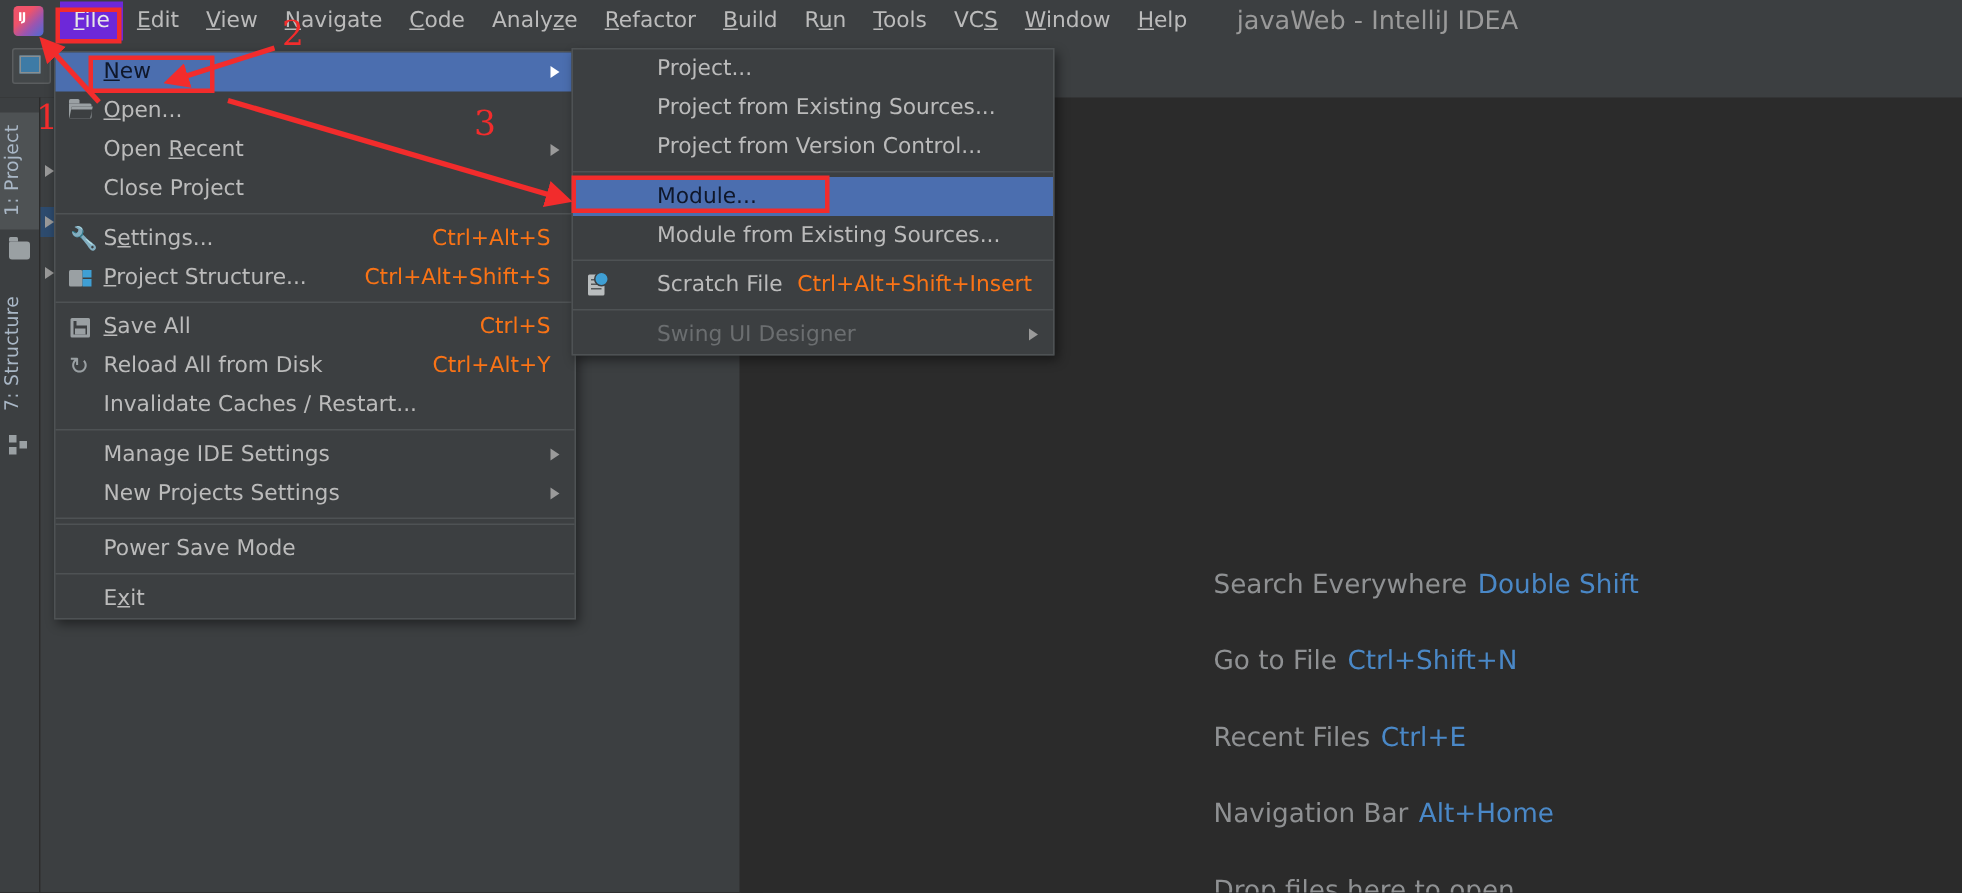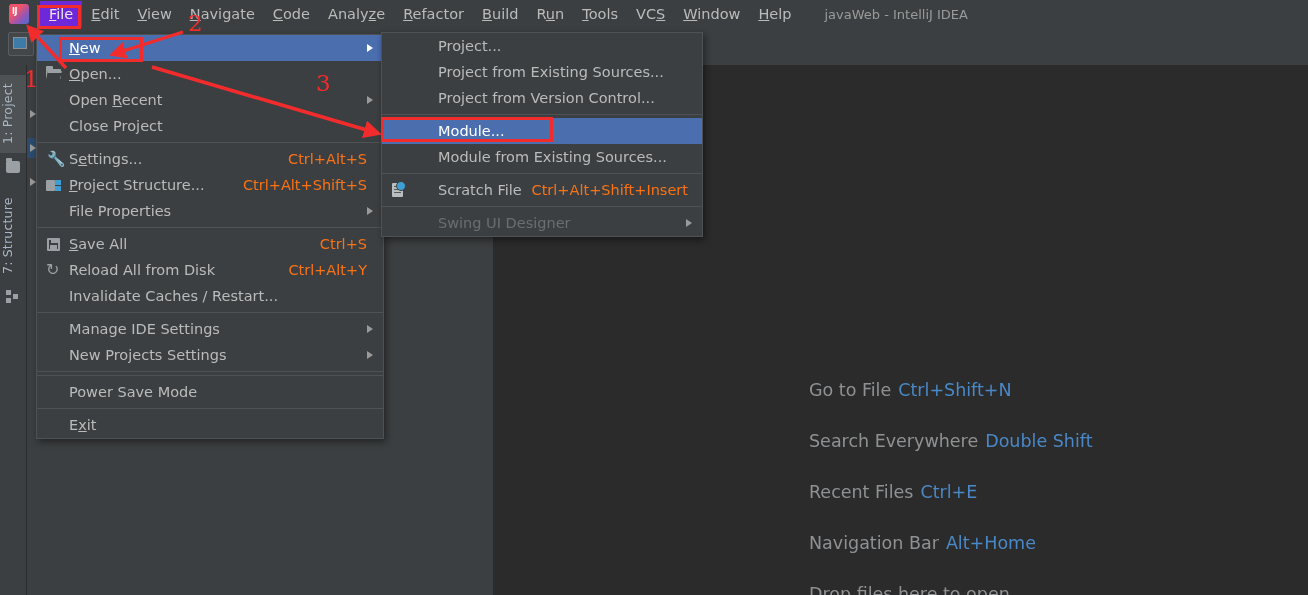--- a/index.html
+++ b/index.html
@@ -29,21 +29,21 @@
     font-size:8px;font-weight:bold;color:#fff;letter-spacing:-0.5px;
     font-family:"DejaVu Sans",sans-serif;
   }
   .menu-item{
     color:#bbbbbb;font-size:14.5px;padding:4px 9px;
     white-space:nowrap;line-height:18px;
   }
   .menu-item.active{background:#6d28d9;color:#e6e6e6;}
   .menu-item u{text-decoration:underline;}
   .win-title{
-    color:#9a9a9a;font-size:13px;margin-left:24px;white-space:nowrap;
+    color:#9a9a9a;font-size:17px;margin-left:24px;white-space:nowrap;
   }
 
   
   .toolbar{
     position:absolute;left:0;top:28px;width:1308px;height:37px;
     background:#3c3f41;border-bottom:1px solid #2b2b2b;
   }
   .tool-icon{
     position:absolute;left:8px;top:4px;width:24px;height:22px;
     border:1px solid #5a5d5f;border-radius:2px;background:#434749;
@@ -120,21 +120,21 @@
   #new-submenu{left:381px;top:32px;width:322px;}
 
   .mi{
     position:relative;height:26px;line-height:26px;
     color:#bbbbbb;font-size:14.5px;
     white-space:nowrap;box-sizing:border-box;
   }
   .mi .lbl{position:absolute;left:32px;top:0;}
   #new-submenu .mi .lbl{left:56px;}
   .mi .acc{position:absolute;right:16px;top:0;color:#f97316;}
-  .mi.sel{background:#4b6eaf;color:#ffffff;}
+  .mi.sel{background:#4b6eaf;color:#0f172a;}
   .mi.disabled{color:#6b6e70;}
   .mi u{text-decoration:underline;}
   .mi .arrow{
     position:absolute;right:10px;top:9px;width:0;height:0;
     border-left:6px solid #9a9a9a;
     border-top:4px solid transparent;border-bottom:4px solid transparent;
   }
   .mi.sel .arrow{border-left-color:#ffffff;}
   .sep{height:1px;background:#4e5254;margin:3px 0;}
 
@@ -259,22 +259,22 @@
   <div class="projpanel">
     <div class="tree-sel" style="left:0;top:73px;width:16px;height:20px;"></div>
     <div class="tree-arrow" style="left:3px;top:45px;"></div>
     <div class="tree-arrow" style="left:3px;top:79px;"></div>
     <div class="tree-arrow" style="left:3px;top:113px;"></div>
   </div>
 
   <div class="editor">
     <div class="hints">
       <div id="hint-rows">
+          <div class="hint-row"><span class="hint-label">Search Everywhere</span><span class="hint-key">Double Shift</span></div>
           <div class="hint-row"><span class="hint-label">Go to File</span><span class="hint-key">Ctrl+Shift+N</span></div>
-          <div class="hint-row"><span class="hint-label">Search Everywhere</span><span class="hint-key">Double Shift</span></div>
           <div class="hint-row"><span class="hint-label">Recent Files</span><span class="hint-key">Ctrl+E</span></div>
           <div class="hint-row"><span class="hint-label">Navigation Bar</span><span class="hint-key">Alt+Home</span></div>
         </div>
       <div class="hint-drop">Drop files here to open</div>
     </div>
   </div>
 
   <div class="popup" id="file-menu">
       <div class="mi sel">
         <span class="lbl"><u>N</u>ew</span>
@@ -302,24 +302,20 @@
         <span class="acc">Ctrl+Alt+S</span>
       </div>
       <div class="mi">
         <span class="gi gi-pstruct">
           <i class="a"></i>
           <i class="b"></i>
           <i class="c"></i>
         </span>
         <span class="lbl"><u>P</u>roject Structure...</span>
         <span class="acc">Ctrl+Alt+Shift+S</span>
-      </div>
-      <div class="mi">
-        <span class="lbl">File Properties</span>
-        <span class="arrow"></span>
       </div>
       <div class="sep"></div>
       <div class="mi">
         <span class="gi">
           <span class="gi-save"></span>
         </span>
         <span class="lbl"><u>S</u>ave All</span>
         <span class="acc">Ctrl+S</span>
       </div>
       <div class="mi">

